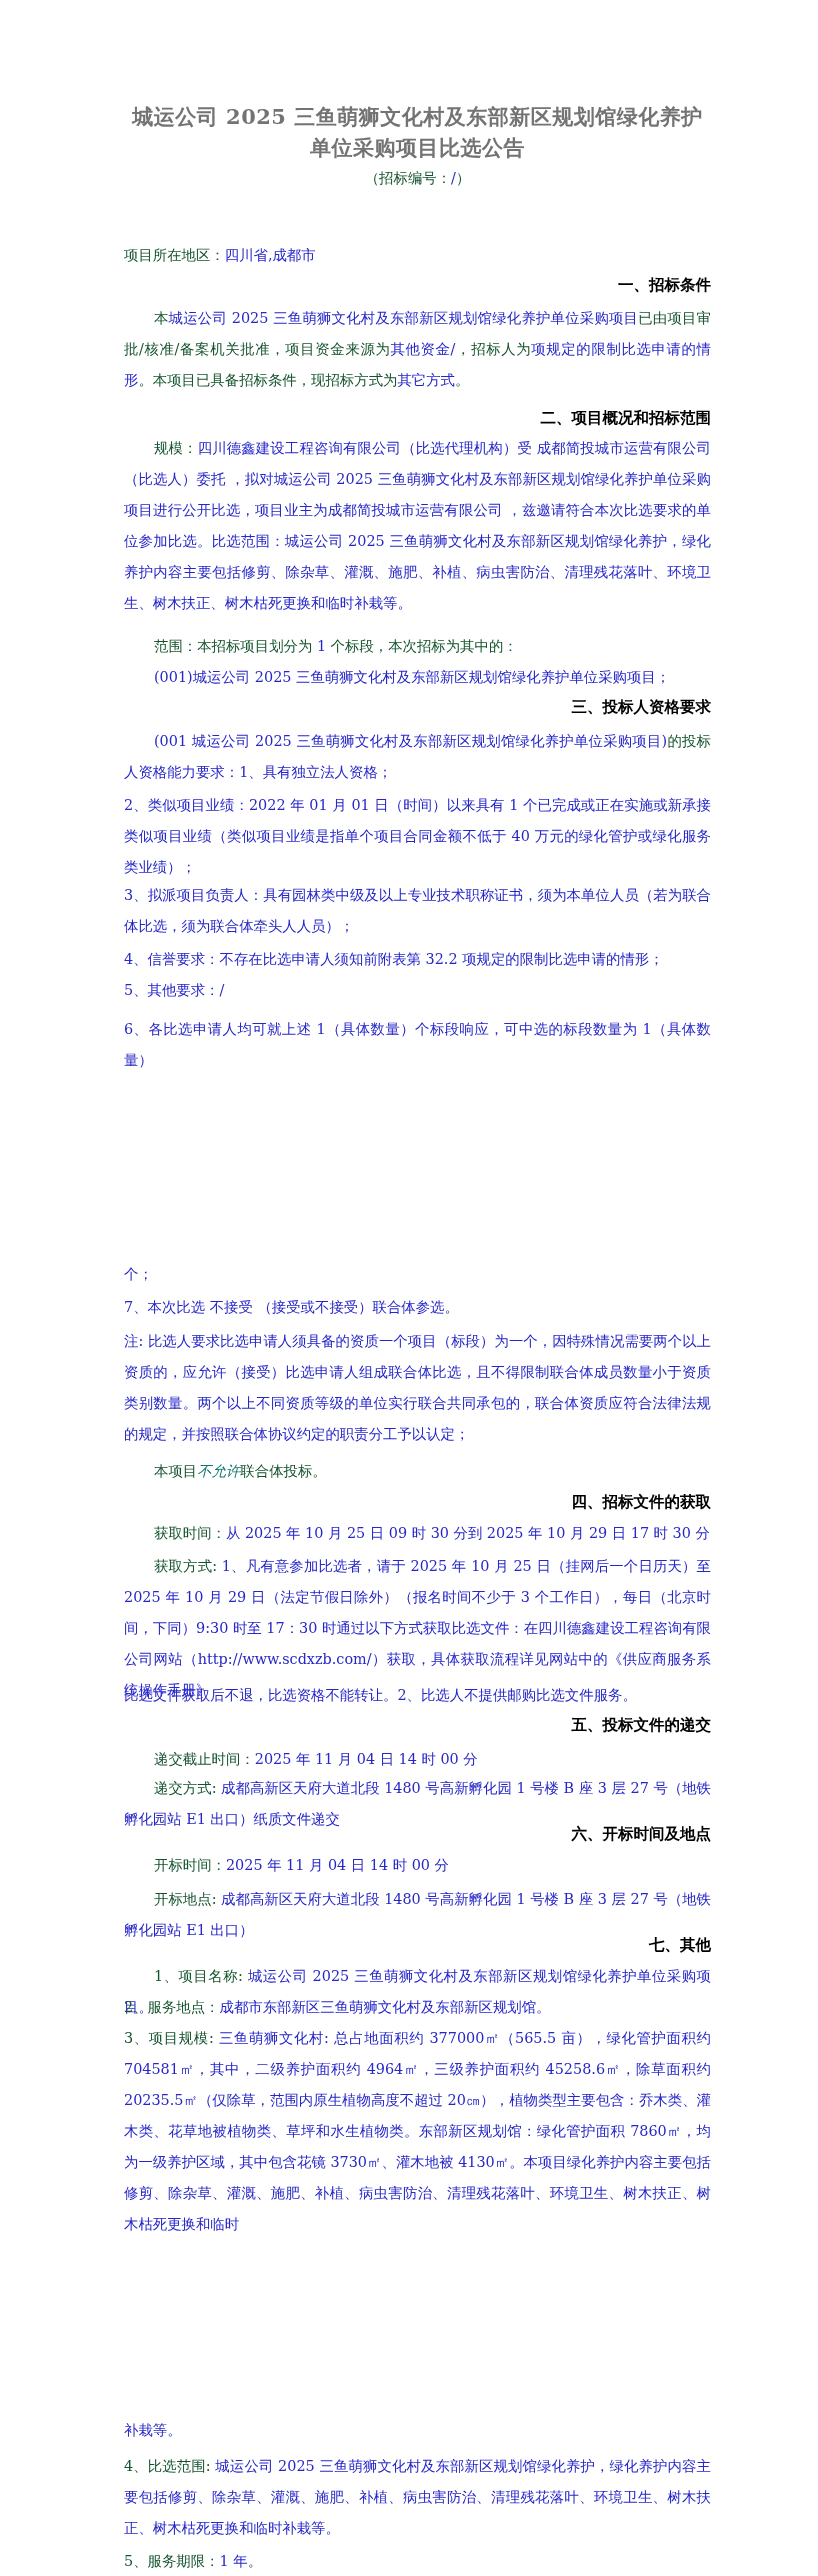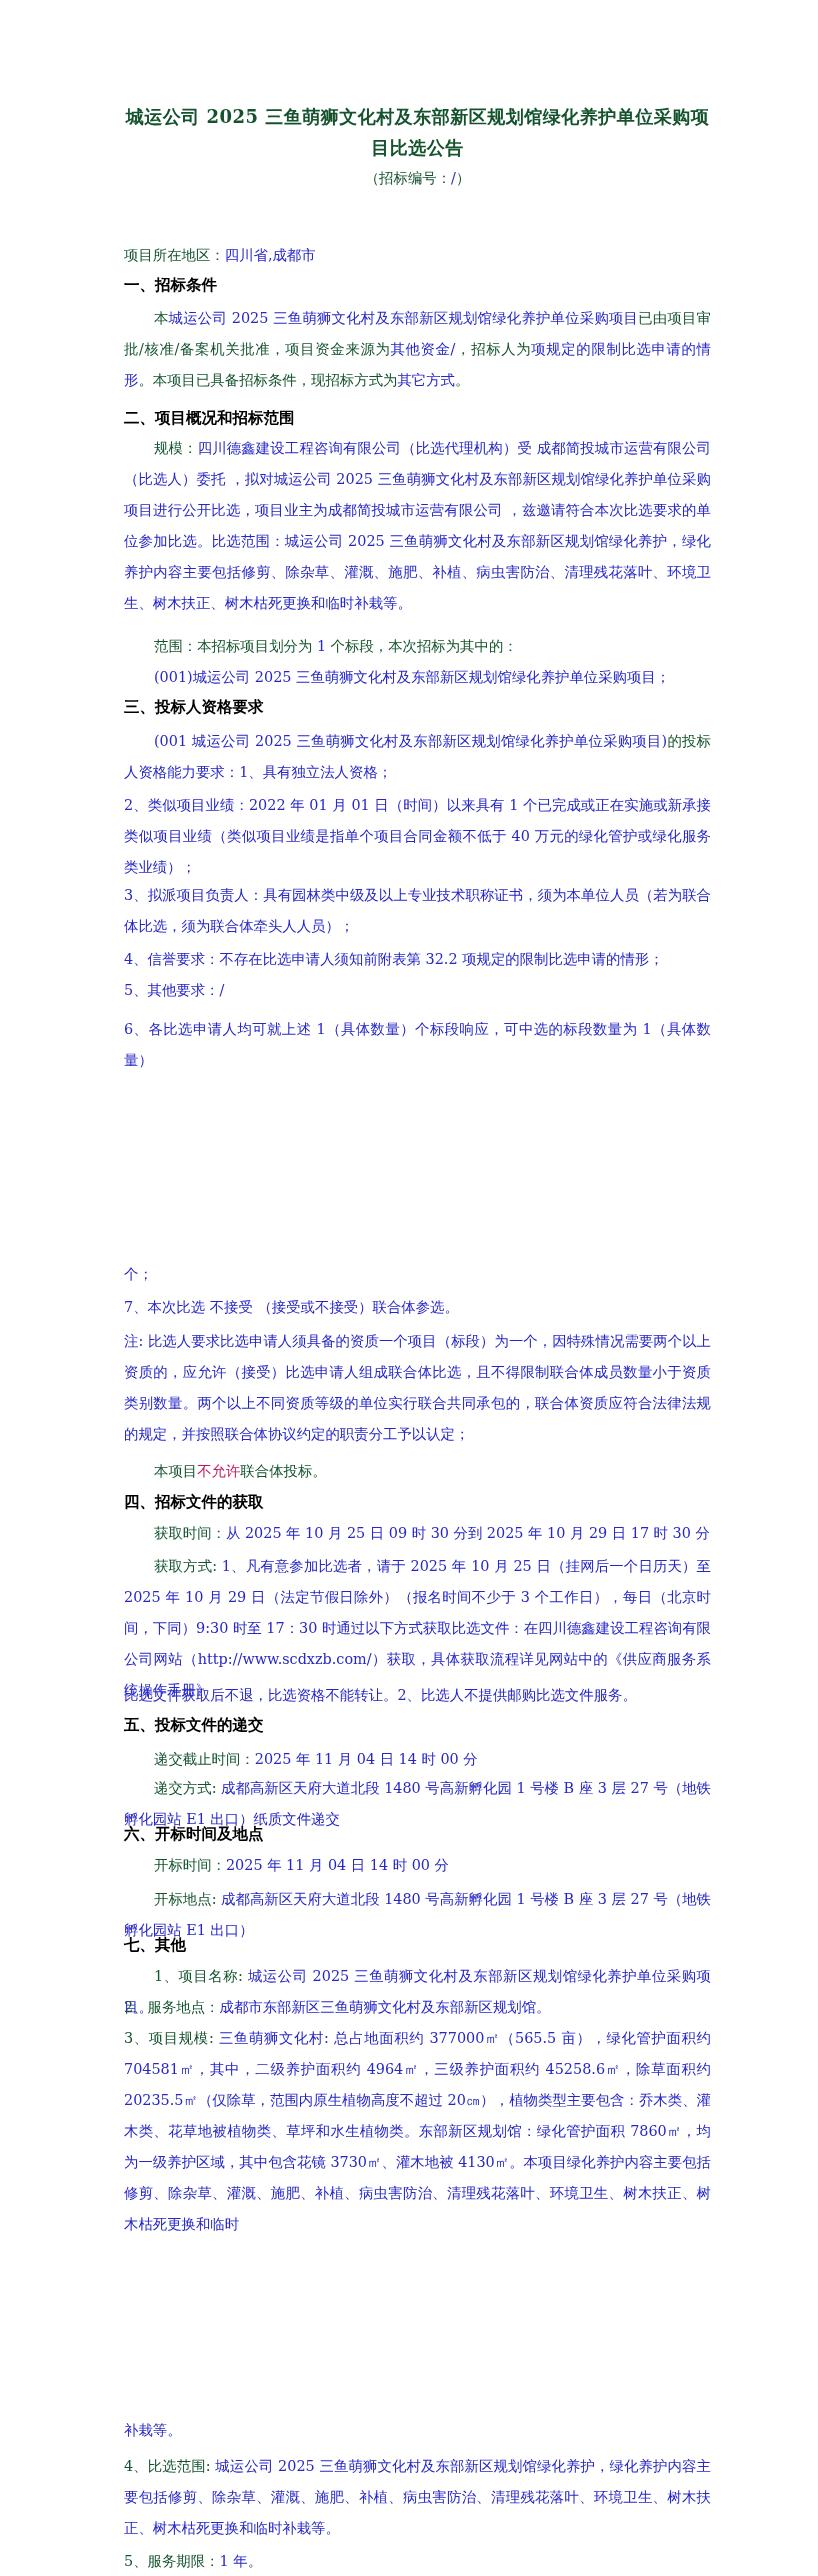--- a/index.html
+++ b/index.html
@@ -2,26 +2,26 @@
 <html style="font-size:8.2px"><head>
 <meta charset="utf-8">
 <style>
   html,body{margin:0;padding:0;background:#ffffff;}
   .page{position:relative;width:818px;height:3468px;background:#ffffff;overflow:hidden;
         font-family:"DejaVu Serif","Liberation Serif",serif;color:#111;}
   .blk{position:absolute;left:124px;width:587px;font-size:14.4px;line-height:31px;
        text-align:justify;color:#111;}
   .ctr{text-align:center;}
   .ind{text-indent:30px;}
-  .ttl{font-weight:bold;font-size:18px;line-height:31px;color:#14532d;letter-spacing:0.5px;}
+  .ttl{font-weight:bold;font-size:21px;line-height:31px;color:#737373;letter-spacing:0.5px;}
   .hd{font-family:"DejaVu Sans","Liberation Sans",sans-serif;font-weight:bold;
-      font-size:15.5px;line-height:21.6px;color:#000;text-align:left;}
+      font-size:15.5px;line-height:21.6px;color:#000;text-align:right;}
   .run-k{color:#14532d;}
   .run-b{color:#2626c9;}
-  .run-bi{color:#be185d;}
+  .run-bi{color:#0f766e;font-style:italic;}
 </style>
 </head>
 <body>
 
 <div class="page">
 
   <div class="blk ctr ttl" style="top:101px">城运公司 2025 三鱼萌狮文化村及东部新区规划馆绿化养护单位采购项目比选公告</div>
 
   <div class="blk ctr" style="top:163px"><span class="run-k">（招标编号：</span><span class="run-b">/</span><span class="run-k">）</span></div>
 

